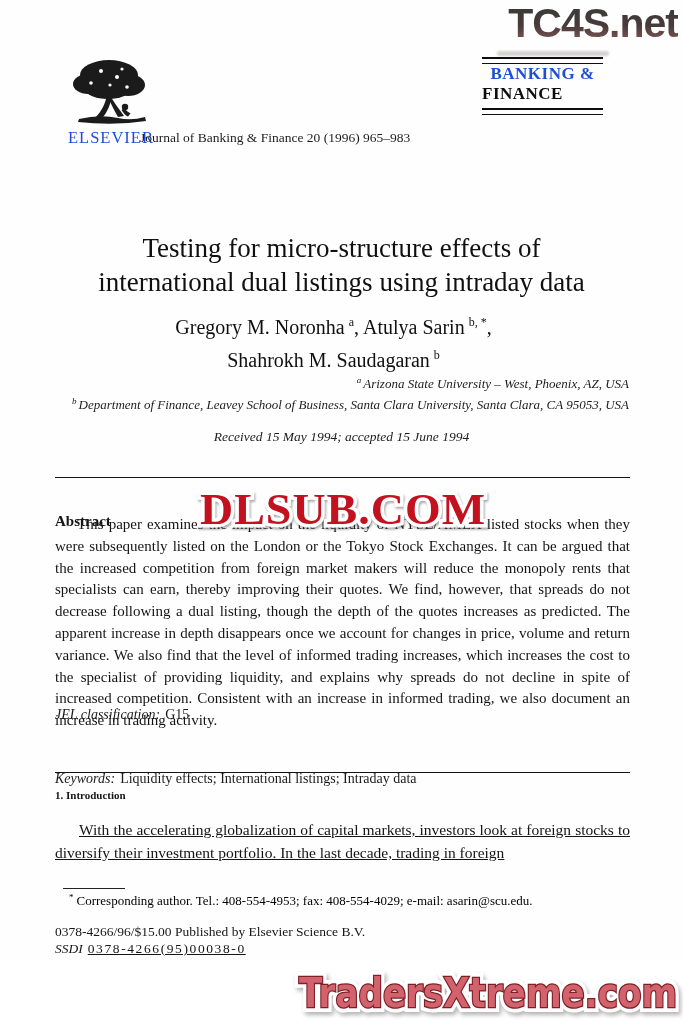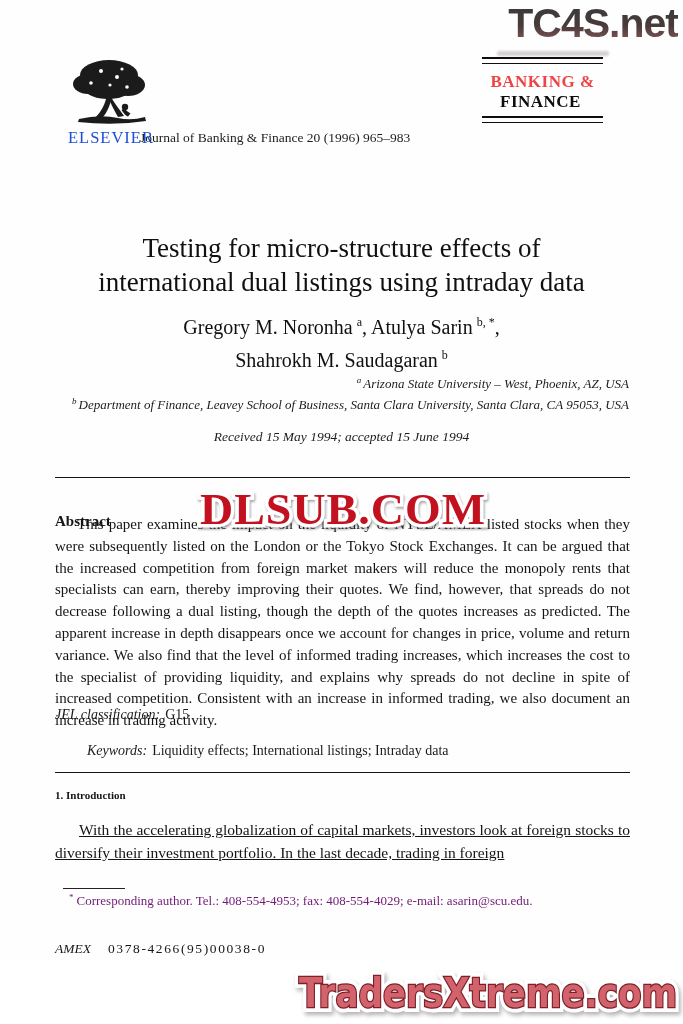--- a/index.html
+++ b/index.html
@@ -18,56 +18,56 @@
 
   
   .elsevier{left:63px;top:57px;width:96px;text-align:center;}
   .elsevier .tree{display:block;margin:0 auto;}
   .elsevier .name{font-family:"Liberation Serif",serif;font-size:16.5px;letter-spacing:1px;
                   color:#1d4ed8;margin-top:1px;}
   .citation{left:140px;top:130px;width:340px;text-align:left;font-size:13.5px;color:#1c1c1c;}
   .jbox{left:482px;top:57px;width:121px;}
   .dblrule{height:4px;border-top:2px solid #0e0e0e;border-bottom:1px solid #0e0e0e;}
   .jbox .l1{font-size:20px;text-align:right;padding:3px 7px 0 0;line-height:23px;color:#0d0d0d;}
-  .jbox .l2{font-size:17px;font-weight:700;text-align:center;letter-spacing:.5px;line-height:20px;color:#ef4444;margin-top:8px;}
-  .jbox .l3{font-size:17px;font-weight:700;text-align:center;padding-right:4px;letter-spacing:.5px;line-height:20px;color:#0d0d0d;margin-bottom:4px;}
+  .jbox .l2{font-size:17px;font-weight:700;text-align:center;letter-spacing:.5px;line-height:20px;color:#1d4ed8;}
+  .jbox .l3{font-size:17px;font-weight:700;text-align:left;padding-right:4px;letter-spacing:.5px;line-height:20px;color:#0d0d0d;margin-bottom:4px;}
 
   
   .title{left:54px;top:231px;width:575px;text-align:center;font-size:27px;line-height:34px;color:#101010;}
-  .authors{left:54px;top:308px;width:575px;text-align:center;font-size:20px;line-height:28px;color:#101010;}
+  .authors{left:46px;top:308px;width:575px;text-align:center;font-size:20px;line-height:28px;color:#101010;}
   .authors sup{font-size:12px;margin-left:4px;}
   .affils{left:54px;top:372px;width:575px;text-align:right;font-style:italic;font-size:13px;line-height:17.5px;color:#1c1c1c;}
   .affils sup{font-size:9px;font-style:italic;margin-right:2px;}
   .received{left:54px;top:429px;width:575px;text-align:center;font-size:13.5px;color:#1c1c1c;font-style:italic;}
 
   
   .rule{left:55px;width:575px;border-top:1.6px solid #141414;height:0;}
 
   
   .abs-head{left:55px;top:513px;font-size:15px;font-weight:700;}
   .abs-body{left:55px;top:514px;width:575px;font-size:15px;line-height:21.8px;
             text-align:justify;text-indent:22px;color:#141414;}
   .jel,.keywords{left:55px;width:575px;font-size:14px;color:#1a1a1a;}
-  .jel{top:707px;} .keywords{top:743px;margin-left:32px;}
+  .jel{top:707px;} .keywords{top:771px;}
   .it{font-style:italic;}
   .lblgap{margin-left:5px;}
 
   
   .sec-head{left:55px;top:789px;font-size:11px;font-weight:700;}
   .sec-body{left:55px;top:818px;width:575px;font-size:15.5px;line-height:23px;
             text-align:justify;text-indent:24px;color:#141414;text-decoration:underline;}
 
   
   .fn-rule{left:63px;top:888px;width:62px;border-top:1.2px solid #222;height:0;}
-  .footnote{left:55px;top:892px;width:575px;font-size:13px;color:#701a75;}
+  .footnote{left:55px;top:892px;width:575px;font-size:13px;color:#000000;}
   .footnote .ind{padding-left:14px;}
   .footnote sup{font-size:9px;margin-right:3px;}
   .copyright{left:55px;top:924px;width:575px;font-size:13.5px;}
   .ssdi{left:55px;top:941px;width:575px;font-size:13.5px;}
-  .ssdi-num{letter-spacing:1.6px;margin-left:17px;}
+  .ssdi-num{letter-spacing:1.6px;margin-left:5px;text-decoration:underline;}
 
   
   .wm-mid{left:190px;top:482px;width:306px;height:58px;filter:drop-shadow(1px 2px 1px rgba(70,70,70,.45));}
   .wm-bottom{left:0px;top:965px;width:683px;height:59px;filter:drop-shadow(2px 3px 2px rgba(40,40,40,.35));}
 </style>
 </head>
 <body>
 
 <div class="page">
 
@@ -138,20 +138,21 @@
   <div class="abs rule" style="top:772px;"></div>
 
   <div class="abs sec-head">1. Introduction</div>
   <div class="abs sec-body">With the accelerating globalization of capital markets, investors look at foreign stocks to diversify their investment portfolio. In the last decade, trading in foreign</div>
 
   <div class="abs fn-rule"></div>
   <div class="abs footnote">
     <span class="ind"><sup>*</sup><span>Corresponding author. Tel.: 408-554-4953; fax: 408-554-4029; e-mail: asarin@scu.edu.</span></span>
   </div>
 
-  <div class="abs ssdi"><span class="it">AMEX</span><span class="ssdi-num">0378-4266(95)00038-0</span></div>
+  <div class="abs copyright">0378-4266/96/$15.00 Published by Elsevier Science B.V.</div>
+  <div class="abs ssdi"><span class="it">SSDI</span><span class="ssdi-num">0378-4266(95)00038-0</span></div>
 
   <svg class="abs wm-bottom" viewBox="0 0 683 59">
     <text x="488" y="42" text-anchor="middle" textLength="378" lengthAdjust="spacingAndGlyphs" font-family="DejaVu Sans, sans-serif" font-weight="bold" font-size="40" fill="#cf5660" stroke="#ffffff" stroke-width="10" paint-order="stroke">TradersXtreme.com</text>
     <text x="488" y="42" text-anchor="middle" textLength="378" lengthAdjust="spacingAndGlyphs" font-family="DejaVu Sans, sans-serif" font-weight="bold" font-size="40" fill="#d2626c" stroke="#7c1f27" stroke-width="2.6" paint-order="stroke">TradersXtreme.com</text>
   </svg>
 
 </div>
 
 </body></html>

